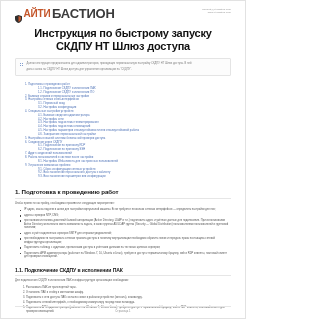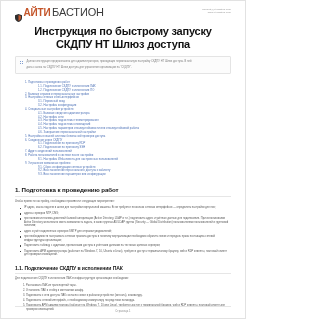--- a/index.html
+++ b/index.html
@@ -44,22 +44,22 @@
     top: -0.5px;
   }
   .brand-ayti {
     font-size: 10px;
     font-weight: bold;
     letter-spacing: -0.15px;
     color: #c4562b;
     line-height: 1;
   }
   .brand-bastion {
-    font-size: 11px;
-    font-weight: normal;
+    font-size: 13px;
+    font-weight: bold;
     letter-spacing: -0.15px;
     color: #3b3b3b;
     line-height: 1;
   }
   .contact {
     text-align: right;
     padding-top: 1px;
   }
   .contact div {
     font-size: 2.5px;

